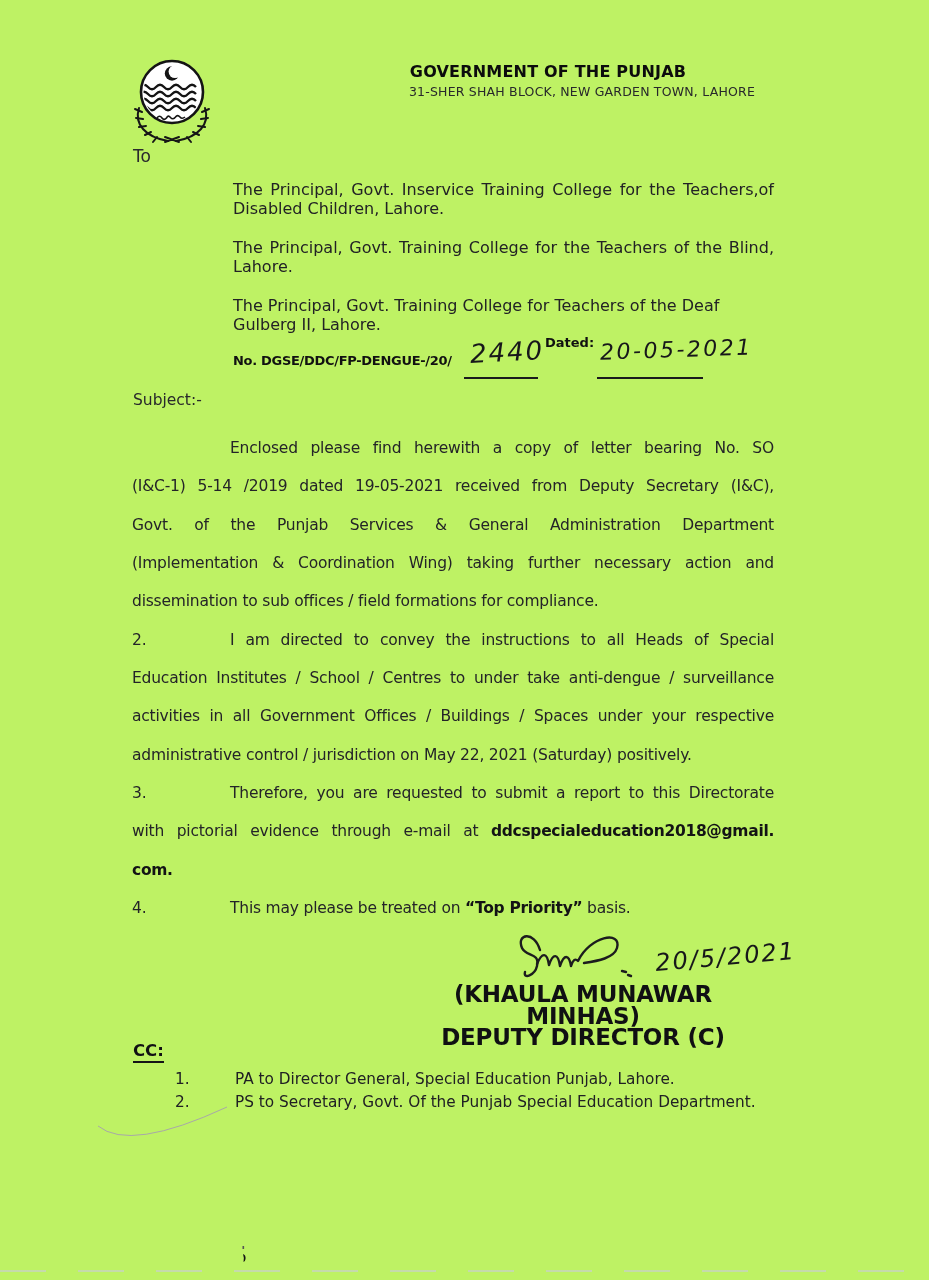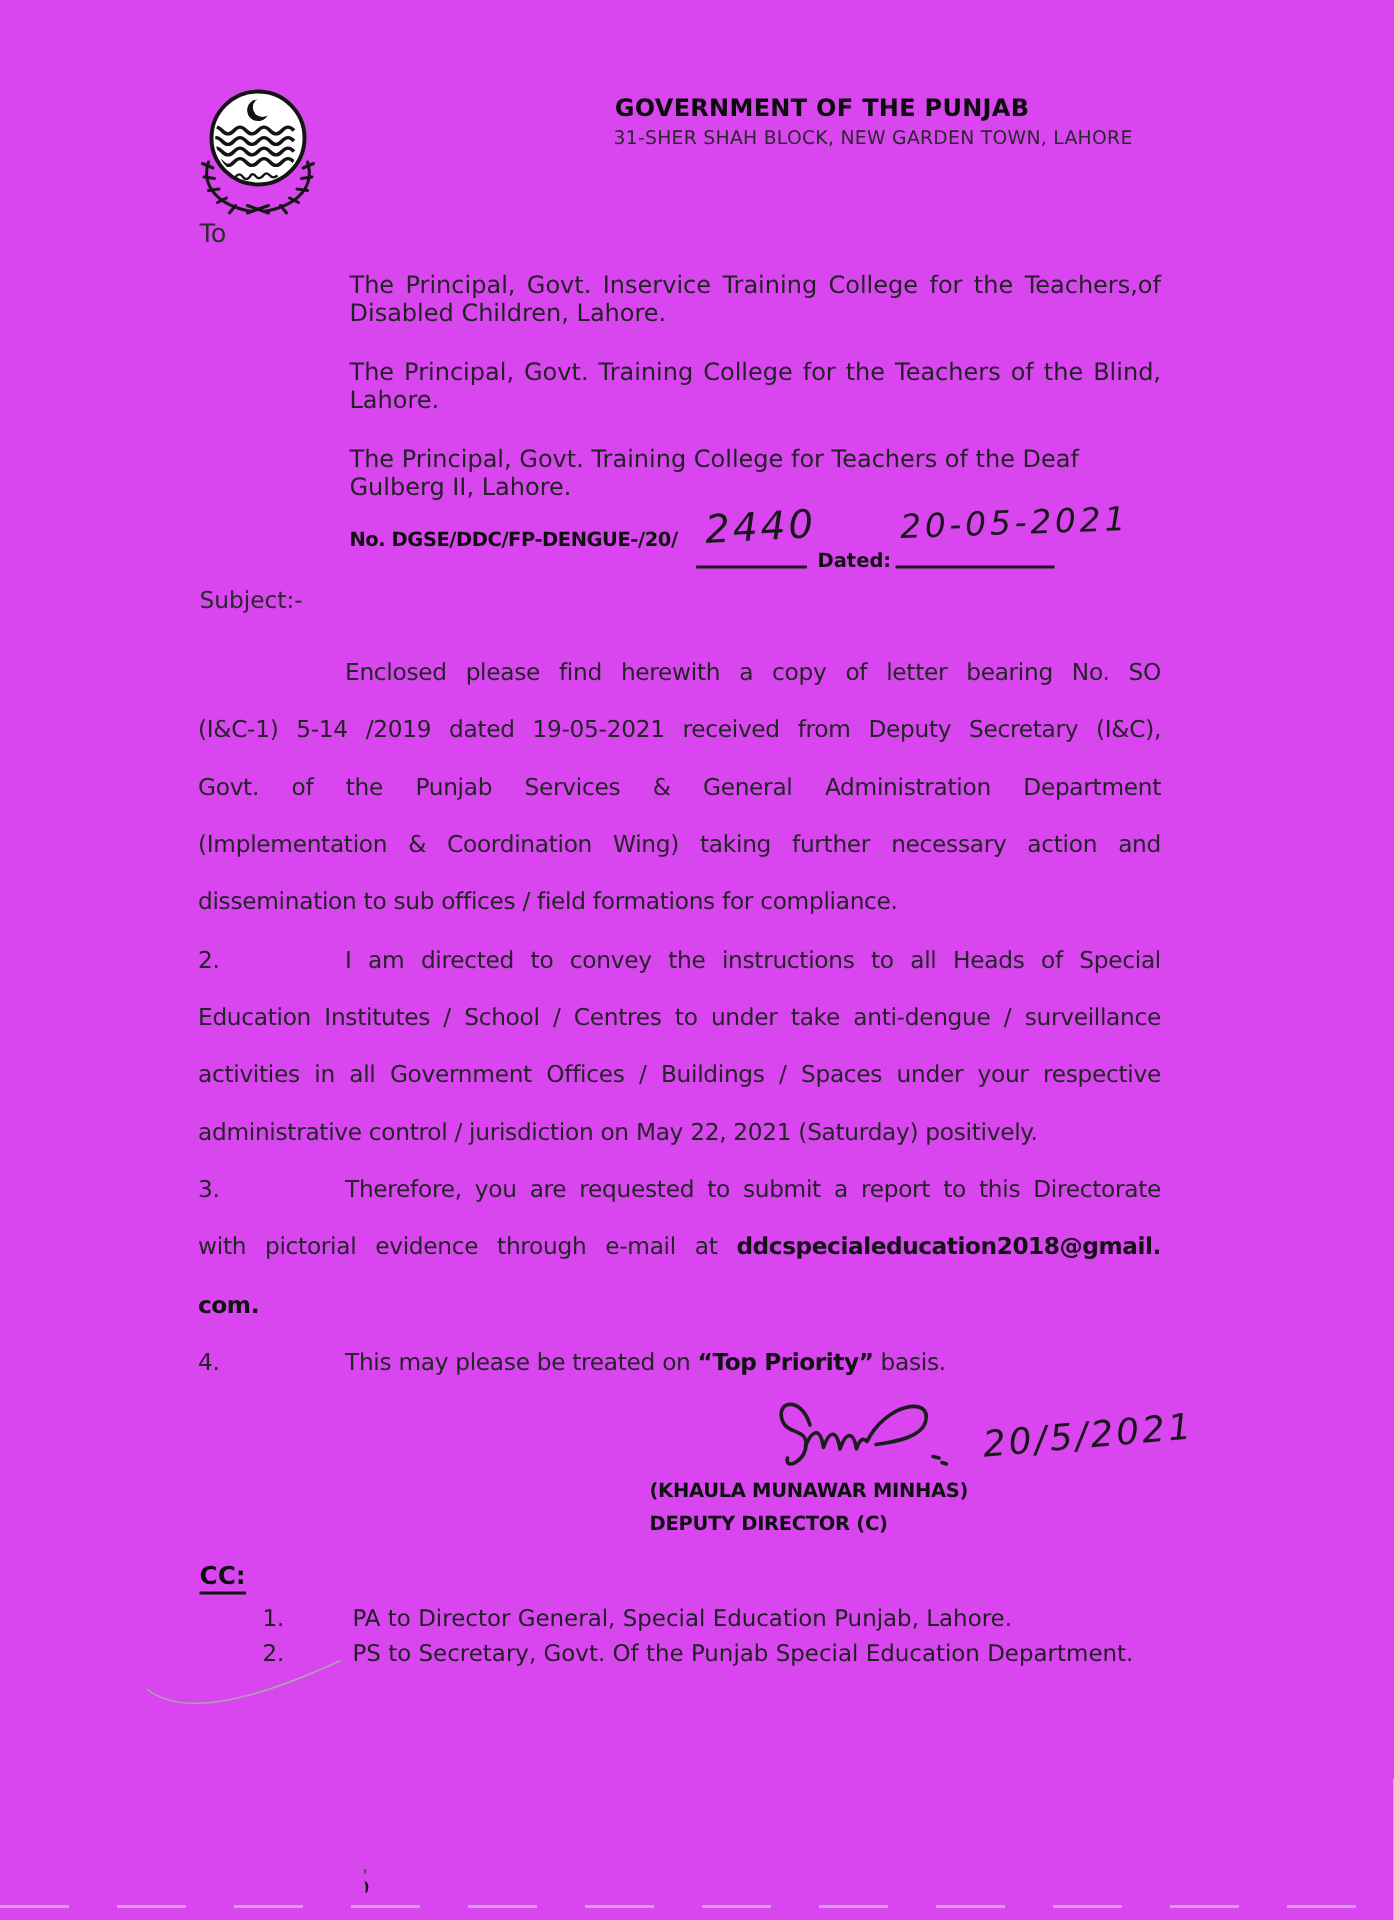--- a/index.html
+++ b/index.html
@@ -1,57 +1,57 @@
 <!DOCTYPE html>
 <html><head>
 <meta charset="utf-8">
 <style>
   html,body{margin:0;padding:0;background:#e8e8e8;}
   .page{
     position:relative;width:929px;height:1280px;margin:0 auto;
-    background:#d946ef;overflow:hidden;
+    background:#bef264;overflow:hidden;
     font-family:"DejaVu Sans","Liberation Sans",sans-serif;
     color:#232326;
   }
   
   .logo{position:absolute;left:126px;top:50px;width:92px;height:96px;}
   .hdr{position:absolute;left:258px;top:62px;width:580px;text-align:center;color:#0c0c0d;}
   .hdr-l1{font-size:16px;font-weight:bold;letter-spacing:.2px;margin-bottom:3px;}
   .hdr-l2{font-size:16.5px;font-weight:bold;letter-spacing:.1px;margin-bottom:4px;}
   .hdr-l3{font-size:12.5px;color:#28282b;transform:translateX(34px);letter-spacing:.2px;}
   
   .to{position:absolute;left:133px;top:146px;font-size:17px;color:#2a2a2d;text-align:center;}
   .addr{position:absolute;left:233px;top:180px;width:541px;font-size:16px;line-height:19.4px;color:#222225;}
   .addressee{margin-bottom:19px;}
   .addr-line.justify{text-align:justify;text-align-last:justify;}
   
   .ref-label{position:absolute;left:233px;top:353px;font-size:13px;font-weight:bold;letter-spacing:-.3px;color:#111;}
   .hand{font-style:italic;color:#17171a;display:inline-block;}
   .ref-num{position:absolute;left:470px;top:337px;font-size:26px;transform:rotate(-3deg);letter-spacing:2px;}
   .ref-num-line{position:absolute;left:464px;top:377px;width:74px;height:2px;background:#1a1a1c;}
-  .dated-label{position:absolute;left:545px;top:367px;font-size:13px;font-weight:bold;color:#111;}
+  .dated-label{position:absolute;left:545px;top:335px;font-size:13px;font-weight:bold;color:#111;}
   .ref-date{position:absolute;left:600px;top:337px;font-size:22px;transform:rotate(-2deg);letter-spacing:2.5px;}
   .ref-date-line{position:absolute;left:597px;top:377px;width:106px;height:2px;background:#1a1a1c;}
   
   .subj-label{position:absolute;left:133px;top:391px;font-size:15.5px;color:#28282b;}
   .subj-title{position:absolute;left:233px;top:388px;font-size:16px;font-weight:bold;color:#101012;
     letter-spacing:-.2px;border-bottom:2px solid #141416;padding-bottom:2px;}
   
   .body-text{position:absolute;left:132px;top:429px;width:642px;font-size:15.5px;
     letter-spacing:-.2px;line-height:38.35px;color:#242428;}
   .body-line{position:relative;}
   .body-line.first{padding-left:98px;}
   .body-line.justify{text-align:justify;text-align-last:justify;}
   .para-num{position:absolute;left:0;top:0;}
   .seg-bold{font-weight:bold;color:#131315;letter-spacing:-.3px;}
   
   .sig-svg{position:absolute;left:510px;top:924px;width:160px;height:66px;}
   .sig-date{position:absolute;left:655px;top:943px;font-size:24px;transform:rotate(-5deg);letter-spacing:2px;}
-  .sig-block{position:absolute;left:433px;top:984px;width:300px;text-align:left;
-    font-weight:bold;font-size:13px;line-height:21.5px;color:#101013;letter-spacing:-.2px;}
+  .sig-block{position:absolute;left:433px;top:984px;width:300px;text-align:center;
+    font-weight:bold;font-size:23px;line-height:21.5px;color:#101013;letter-spacing:-.2px;}
   
   .cc-label{position:absolute;left:133px;top:1041px;font-size:16.5px;font-weight:bold;color:#101013;
     border-bottom:2px solid #141416;padding-bottom:1px;}
   .cc-list{position:absolute;left:132px;top:1068px;width:660px;font-size:15.3px;line-height:23.4px;color:#202024;}
   .cc-row{position:relative;padding-left:103px;}
   .cc-num{position:absolute;left:43px;top:0;}
   
   .arc-artifact{position:absolute;left:85px;top:1104px;width:150px;height:46px;}
   .ink-speck{position:absolute;left:239px;top:1245px;width:10px;height:20px;}
   .bottom-edge{position:absolute;left:0;top:1270px;width:929px;height:2px;opacity:.65;

